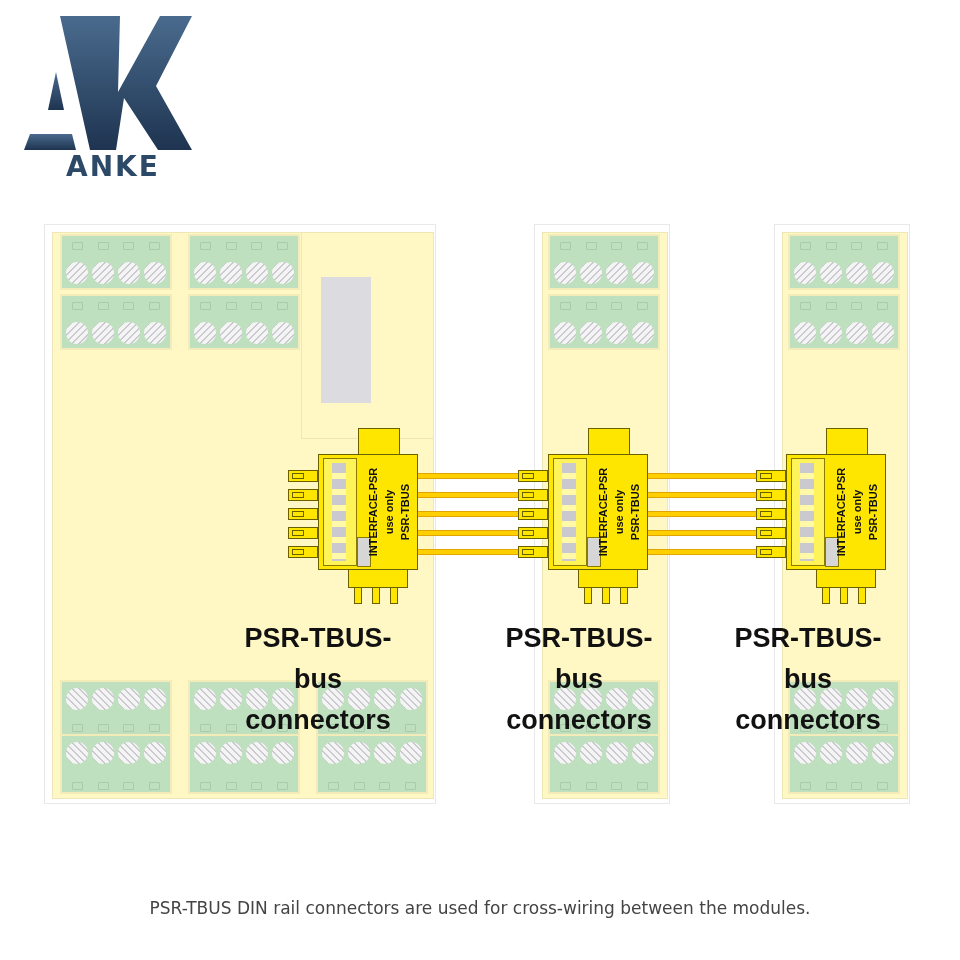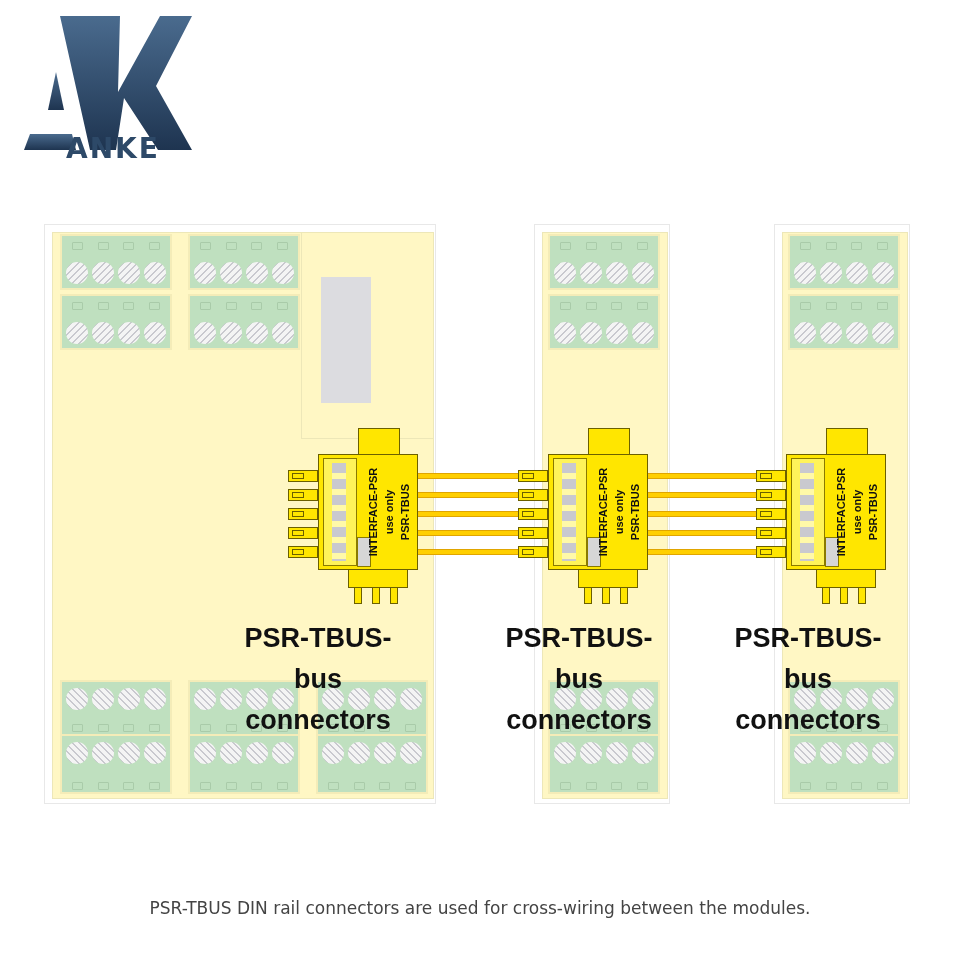--- a/index.html
+++ b/index.html
@@ -1,21 +1,21 @@
 <!DOCTYPE html>
 <html><head>
 <meta charset="utf-8">
 <style>
   html, body { margin:0; padding:0; background:#ffffff; }
   body { width:960px; height:960px; position:relative; overflow:hidden; font-family:"Liberation Sans", sans-serif; }
   .abs { position:absolute; }
 
   
   .logo { left:20px; top:12px; width:180px; height:180px; }
-  .logo-text { left:66px; top:132px; font-family:"DejaVu Sans", sans-serif; font-size:28px; font-weight:600; letter-spacing:2px; color:#2d4968; }
+  .logo-text { left:66px; top:150px; font-family:"DejaVu Sans", sans-serif; font-size:28px; font-weight:600; letter-spacing:2px; color:#2d4968; }
 
   
   .module { background:#fff7c4; border:1px solid #ede7b8; }
   .module-frame { border:1px solid #e8e8e8; background:#ffffff; }
   .terminal-block { background:#bfe0bf; border:2px solid #f4ecb8; box-sizing:border-box; }
   .terminal-block .screws { position:absolute; left:4px; right:4px; display:flex; justify-content:space-between; }
   .screw { width:22px; height:22px; border-radius:50%; background:#f4f4f4;
     background-image: repeating-linear-gradient(135deg, #f4f4f4 0 4px, #c9c9cf 4px 5px); }
   .screw.rev { background-image: repeating-linear-gradient(45deg, #f4f4f4 0 4px, #c9c9cf 4px 5px); }
   .terminal-block .slots { position:absolute; left:10px; right:10px; display:flex; justify-content:space-between; }

